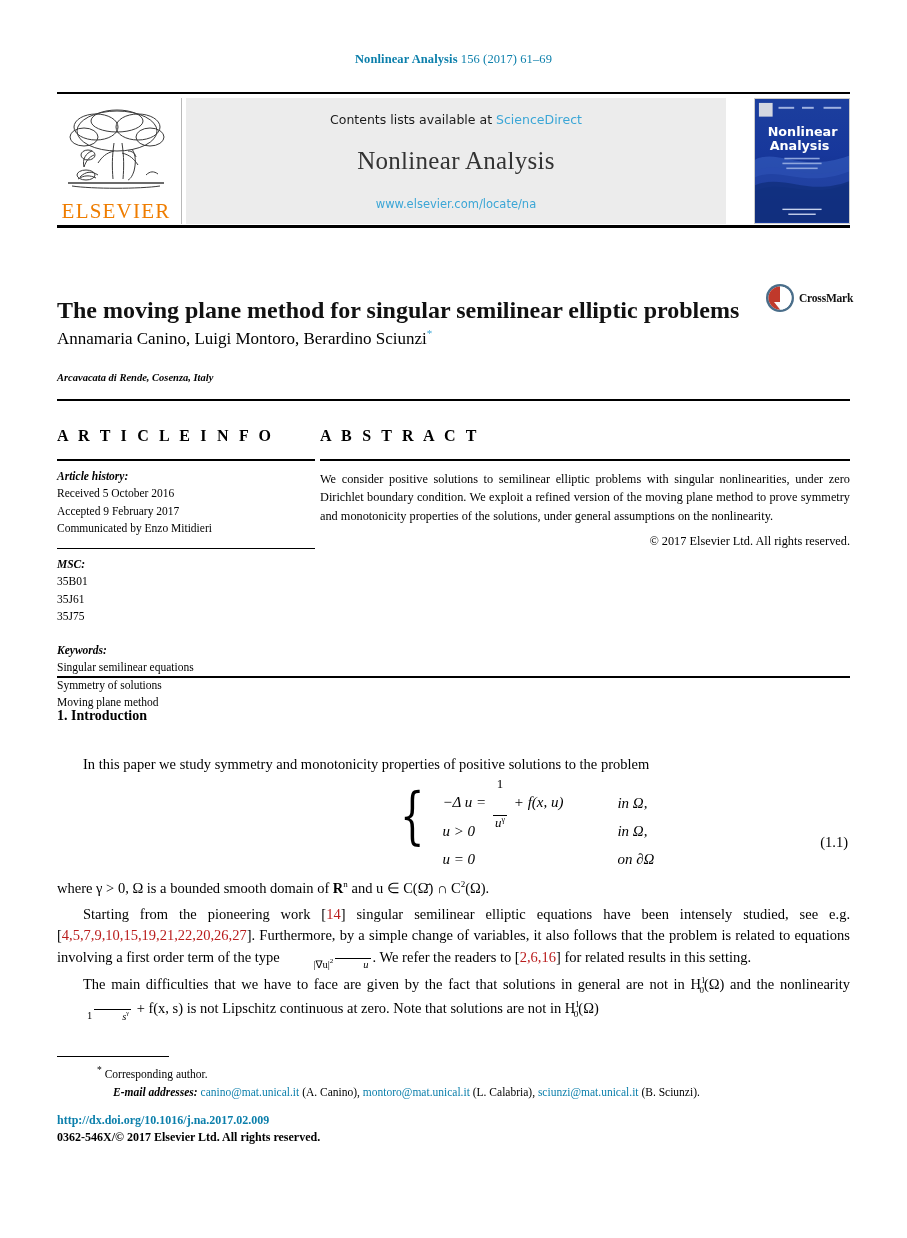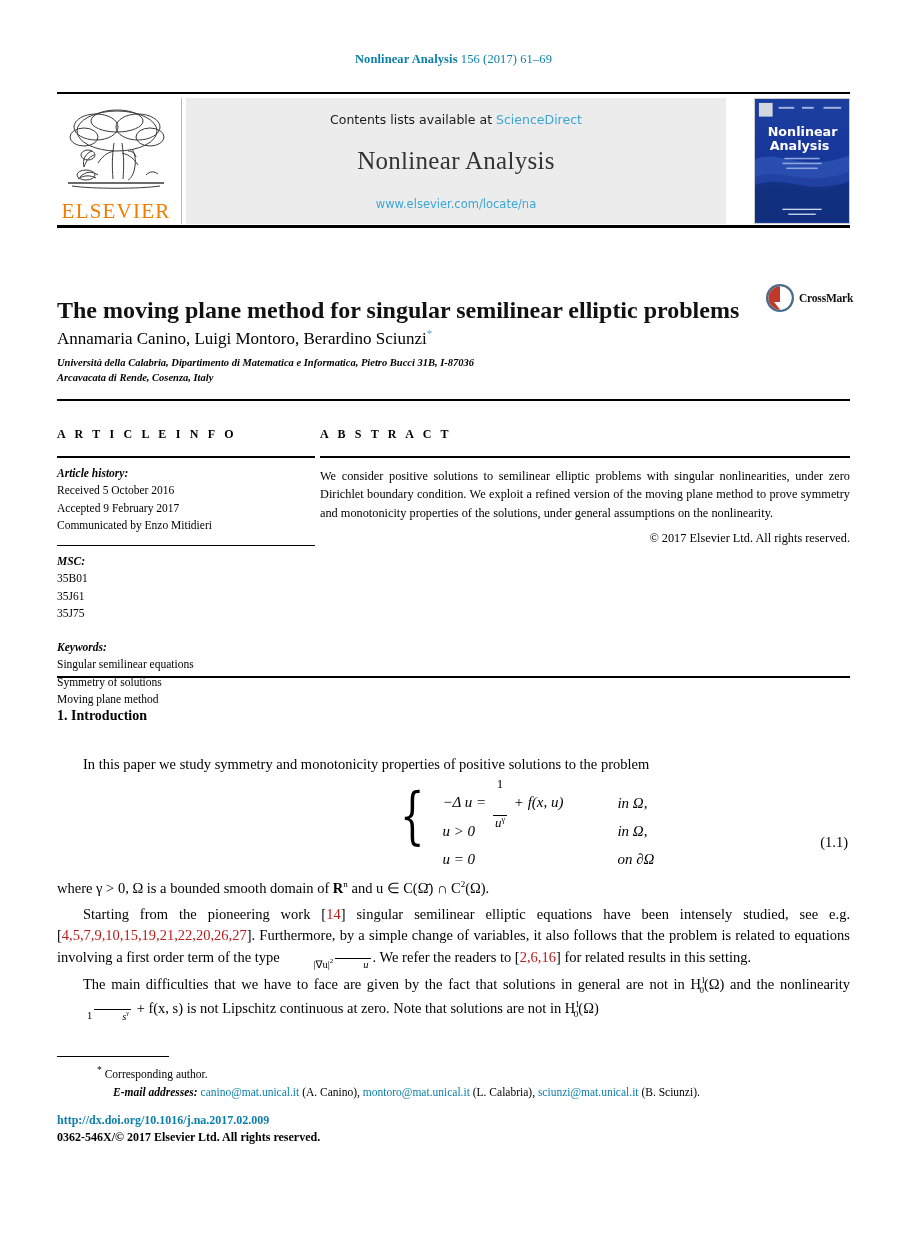--- a/index.html
+++ b/index.html
@@ -94,21 +94,21 @@
     font-family:"Liberation Serif", serif; line-height:1.42;
   }
   .rule-under-authors {
     position:absolute; top:399px; left:57px; width:793px; height:2px; background:#000;
   }
 
   
   .col-info { position:absolute; top:427px; left:57px; width:258px; }
   .col-abs  { position:absolute; top:427px; left:320px; width:530px; }
   .sec-head {
-    font-size:12px; font-weight:bold; letter-spacing:3.2px;
+    font-size:16px; font-weight:bold; letter-spacing:3.2px;
     font-family:"Liberation Serif", serif;
   }
   .thin-rule { height:2px; background:#000; margin-top:14px; }
   .info-block { font-size:11.5px; line-height:1.52; margin-top:7px; font-family:"Liberation Serif", serif; }
   .info-block .lbl { font-style:italic; font-weight:bold; }
   .info-rule { height:1px; background:#000; margin-top:10px; }
   .abs-text {
     margin-top:9px; font-size:12.3px; line-height:1.5;
     text-align:justify; font-family:"Liberation Serif", serif;
   }
@@ -267,21 +267,21 @@
       <path d="M15 26.5 L9 19 L21 19 Z" fill="#ffffff" opacity=".95"></path>
     </svg>
     <span class="cm-text">CrossMark</span>
   </div>
 
   <div class="authors">
     <span>Annamaria Canino, Luigi Montoro, Berardino Sciunzi</span><sup>*</sup>
   </div>
 
   <div class="affil">
-    <span>Università della Calabria, Dipartimento di Matematica e Informatica, Pietro Bucci 31B, I-87036</span><br>
+    <br>
     <span>Arcavacata di Rende, Cosenza, Italy</span>
   </div>
 
   <div class="rule-under-authors"></div>
 
   <div class="col-info">
     <div class="sec-head">A R T I C L E   I N F O</div>
     <div class="thin-rule"></div>
     <div class="info-block">
       <span class="lbl">Article history:</span><br>

